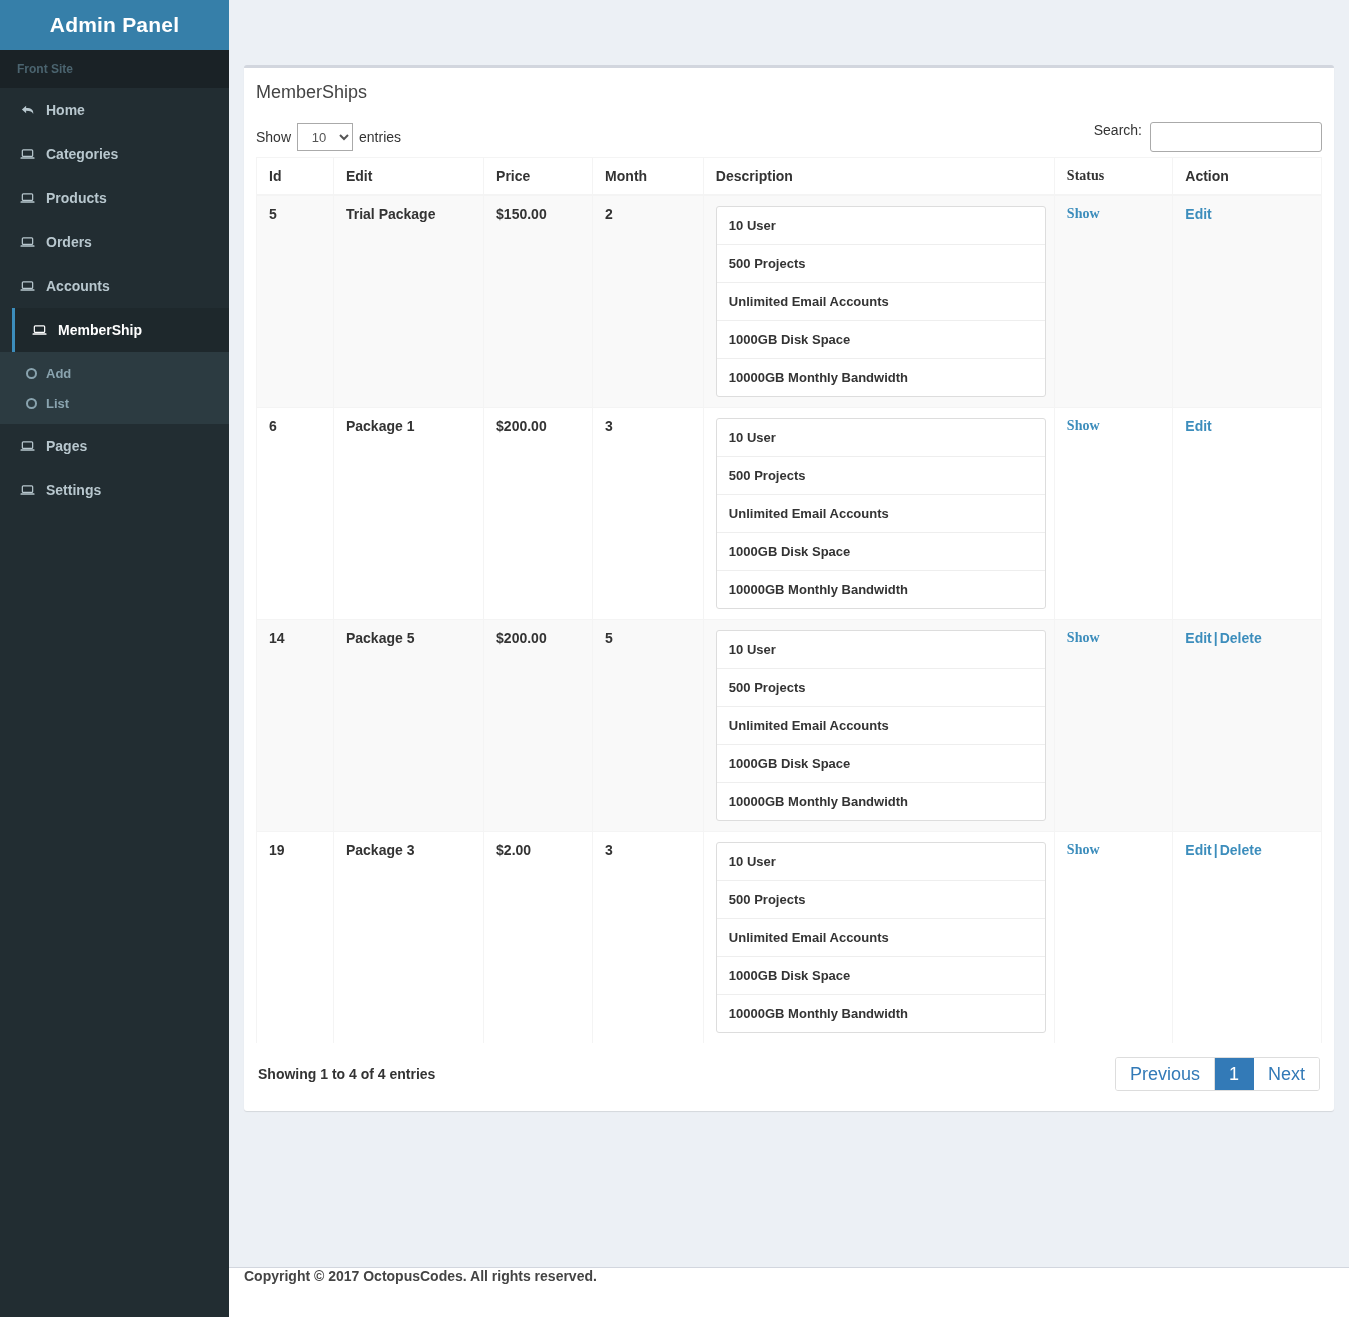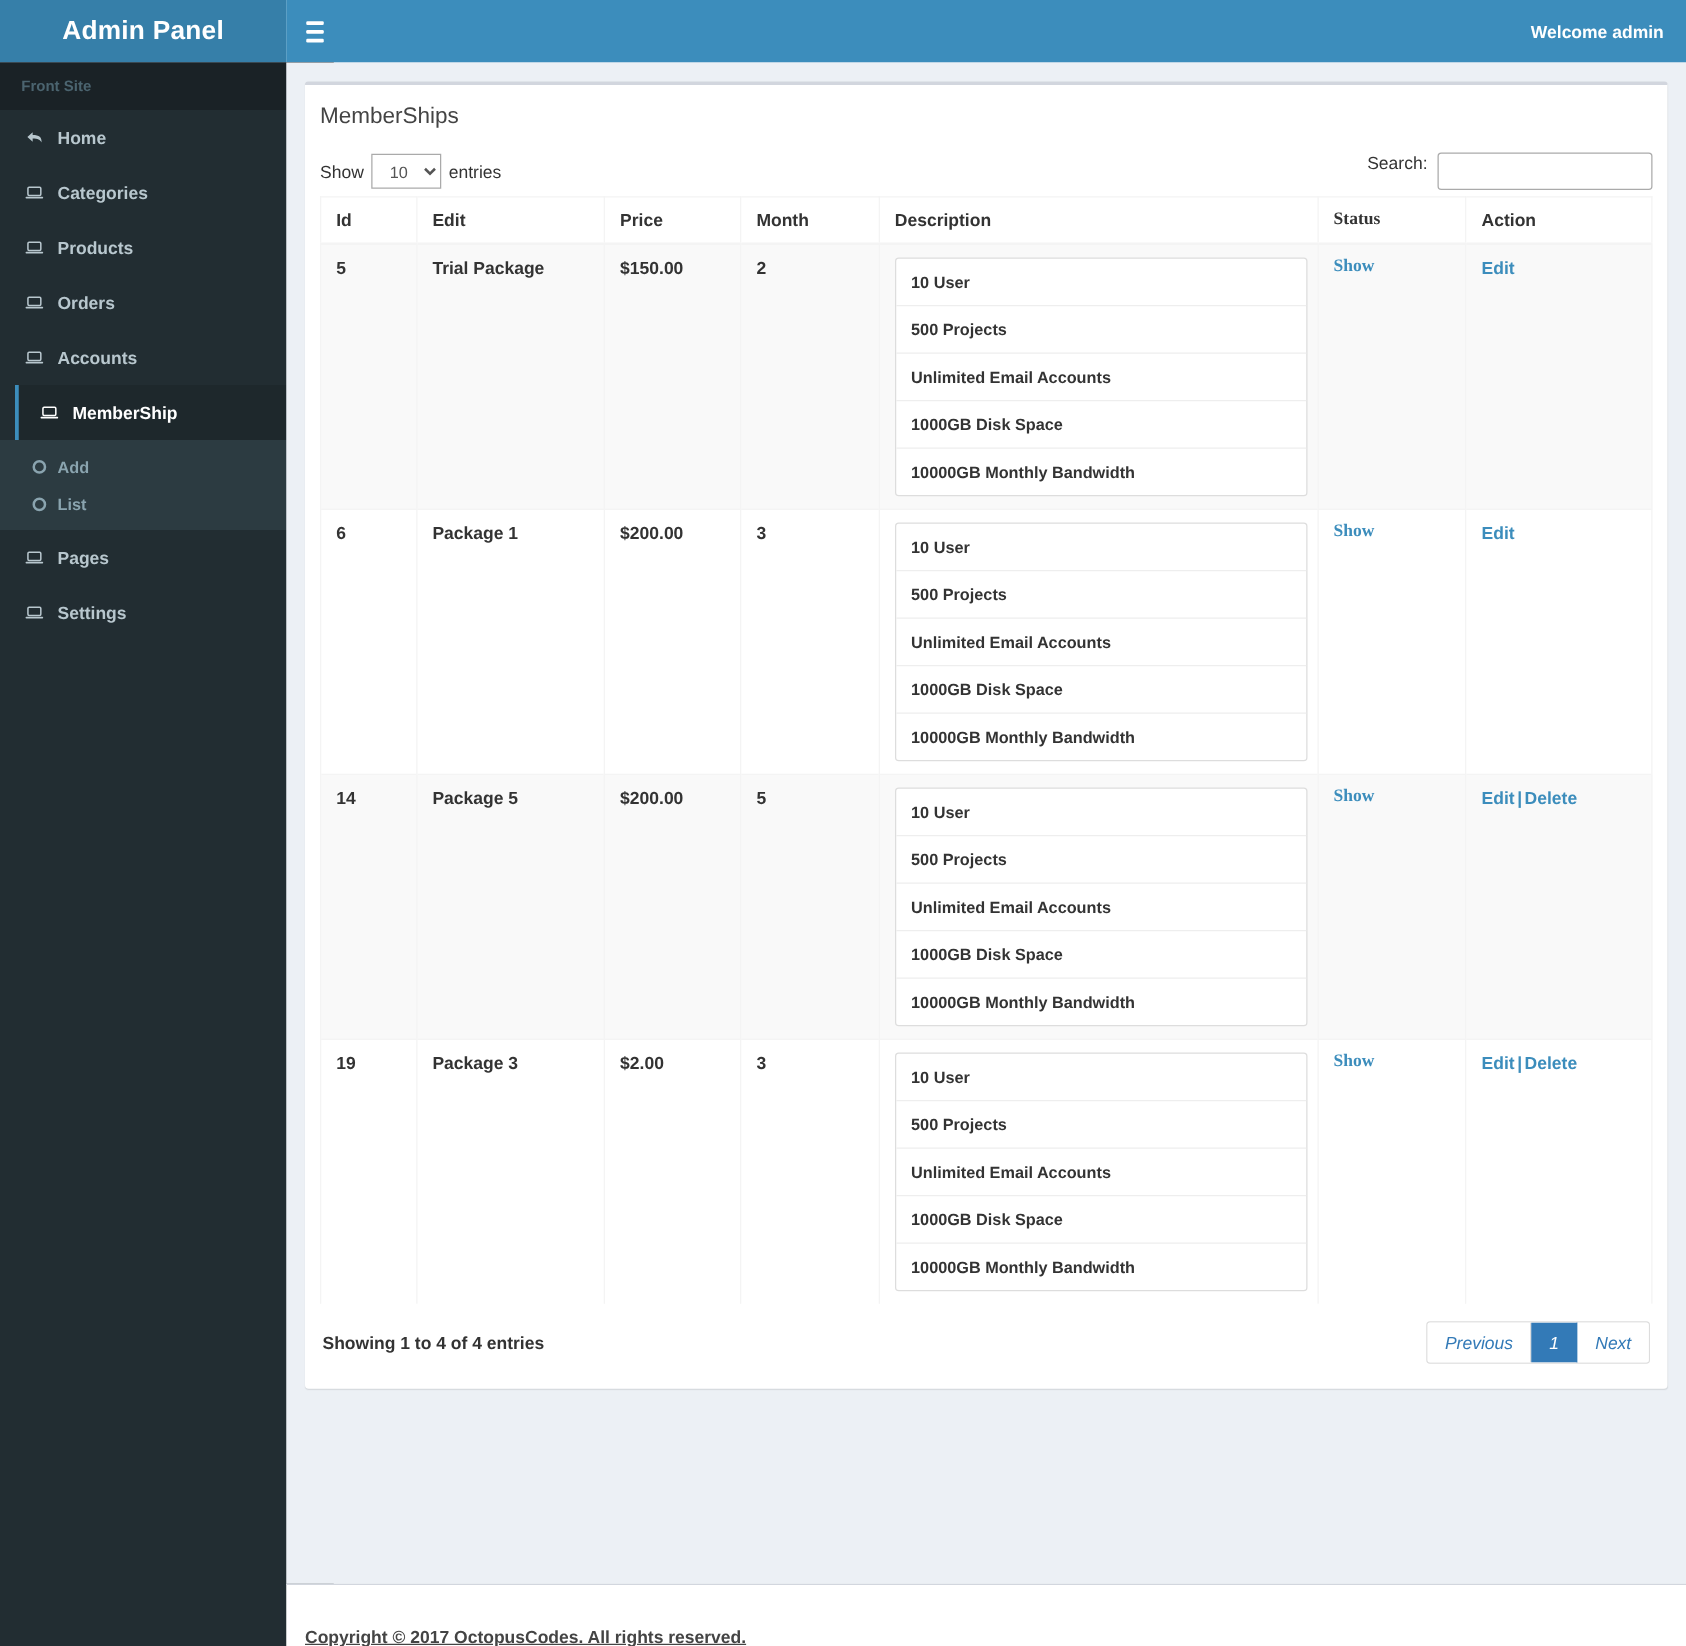--- a/index.html
+++ b/index.html
@@ -175,52 +175,44 @@
 
   .dt-bottom {
     display: flex; align-items: center; justify-content: space-between;
     padding: 14px 2px 8px 2px;
   }
   .dt-info { font-size: 14px; font-weight: bold; color: #333; }
   .pager { display: flex; border: 1px solid #ddd; border-radius: 3px; overflow: hidden; }
   .pager a {
     display: inline-flex; align-items: center; justify-content: center;
     height: 32px; padding: 0 14px;
-    font-size: 14px; color: #337ab7; background: #fff;
-    border-right: 1px solid #ddd; text-decoration: none; cursor: pointer; font-style: italic;
+    font-size: 18px; color: #337ab7; background: #fff;
+    border-right: 1px solid #ddd; text-decoration: none; cursor: pointer;
   }
   .pager a:last-child { border-right: none; }
   .pager a.cur { background: #337ab7; color: #fff; border-color: #337ab7; }
 
   
   .footer {
     position: absolute; left: 229px; top: 1267px;
     width: 1120px; height: 50px;
     background: #fff;
     border-top: 1px solid #d2d6de;
-    display: flex; align-items: flex-end;
+    display: flex; align-items: flex-start;
     padding: 0 15px;
-    font-size: 14px; font-weight: bold; color: #444; text-decoration: underline;
+    font-size: 14px; font-weight: bold; color: #444;
   }
 </style>
 </head>
 <body>
 
 <div class="app">
 
   <div class="logo-bar">
     <span>Admin Panel</span>
-  </div>
-  <div class="top-nav">
-    <div class="hamburger">
-      <i></i>
-      <i></i>
-      <i></i>
-    </div>
-    <div class="welcome">Welcome admin</div>
   </div>
 
   <div class="sidebar">
     <div class="side-header">Front Site</div>
     <div id="nav-root">
         <div class="nav-item">
           <span class="nav-ic">
             <svg width="16" height="15" viewBox="0 0 16 16">
               <path d="M6 3 L1.5 7 L6 11 V8.3 c4.4 0 6.5 1 7.6 3.4 C13.9 7.3 11.7 5.3 6 5.3 Z" fill="currentColor"></path>
             </svg>

